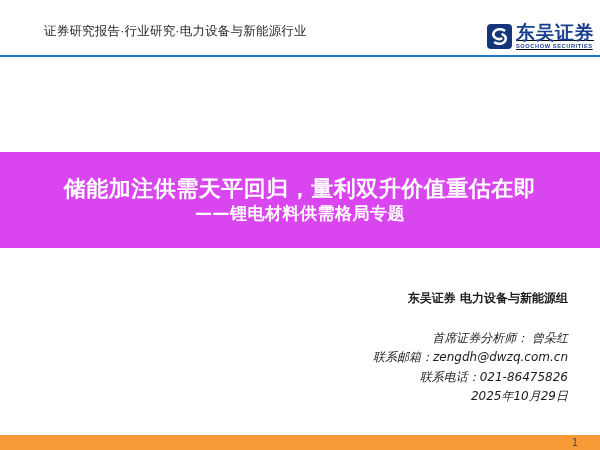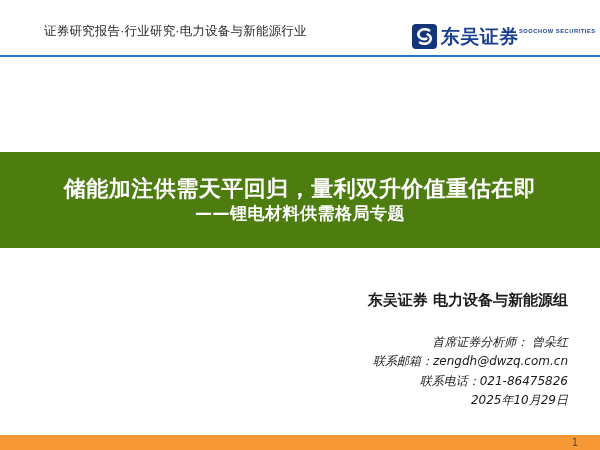--- a/index.html
+++ b/index.html
@@ -57,23 +57,24 @@
     border-radius: 4px;
     background: #15357a;
     display: flex;
     align-items: center;
     justify-content: center;
     flex: none;
   }
   .logo-mark svg { display: block; }
   .logo-words {
     display: flex;
-    flex-direction: row;
+    flex-direction: column;
     justify-content: space-between;
     line-height: 1;
+    text-decoration: underline;
   }
   .logo-cn {
     font-size: 19px;
     font-weight: 700;
     color: #1a3f8f;
     letter-spacing: 0.5px;
     white-space: nowrap;
     font-family: "DejaVu Sans", "Liberation Sans", sans-serif;
   }
   .logo-en {
@@ -95,21 +96,21 @@
     background: #1f76c8;
   }
 
   
   .title-banner {
     position: absolute;
     left: 0;
     top: 152px;
     width: 600px;
     height: 96px;
-    background: #4d7c0f;
+    background: #d946ef;
     display: flex;
     flex-direction: column;
     align-items: center;
     justify-content: center;
   }
   .banner-title {
     font-size: 22px;
     font-weight: 700;
     color: #ffffff;
     letter-spacing: 0.5px;
@@ -129,21 +130,21 @@
 
   
   .info-block {
     position: absolute;
     right: 32px;
     top: 290px;
     width: 330px;
     text-align: right;
   }
   .info-org {
-    font-size: 15px;
+    font-size: 12px;
     font-weight: 700;
     color: #1a1a1a;
     white-space: nowrap;
     line-height: 1.4;
     font-family: "DejaVu Sans", "Liberation Sans", sans-serif;
   }
   .info-lines {
     margin-top: 22px;
   }
   .info-line {

